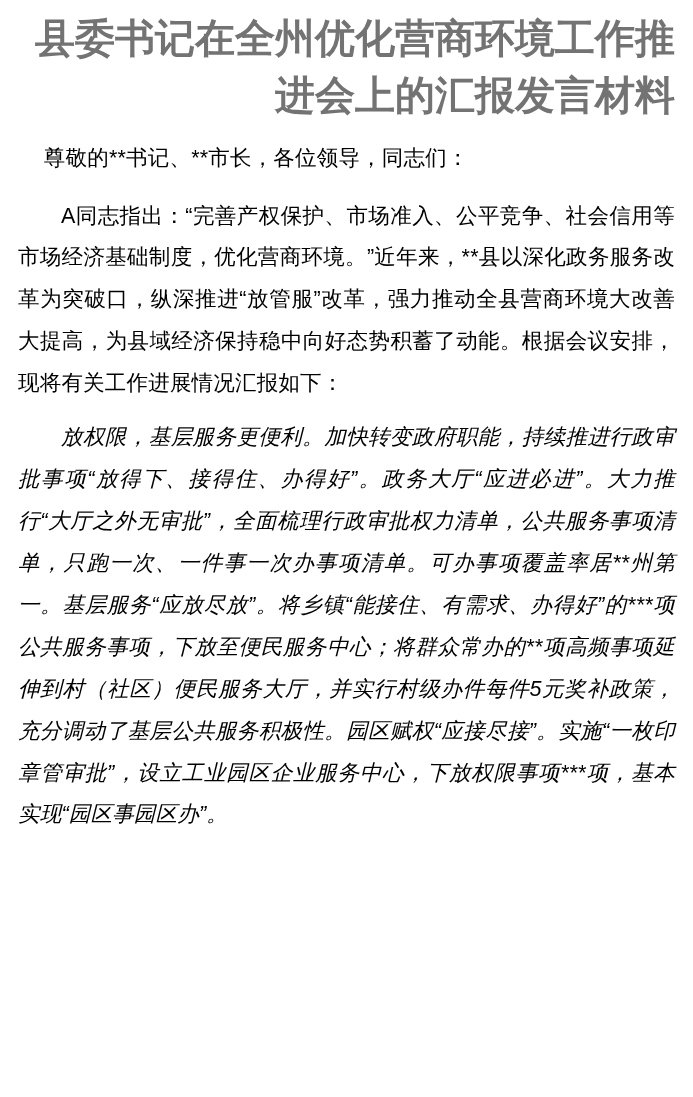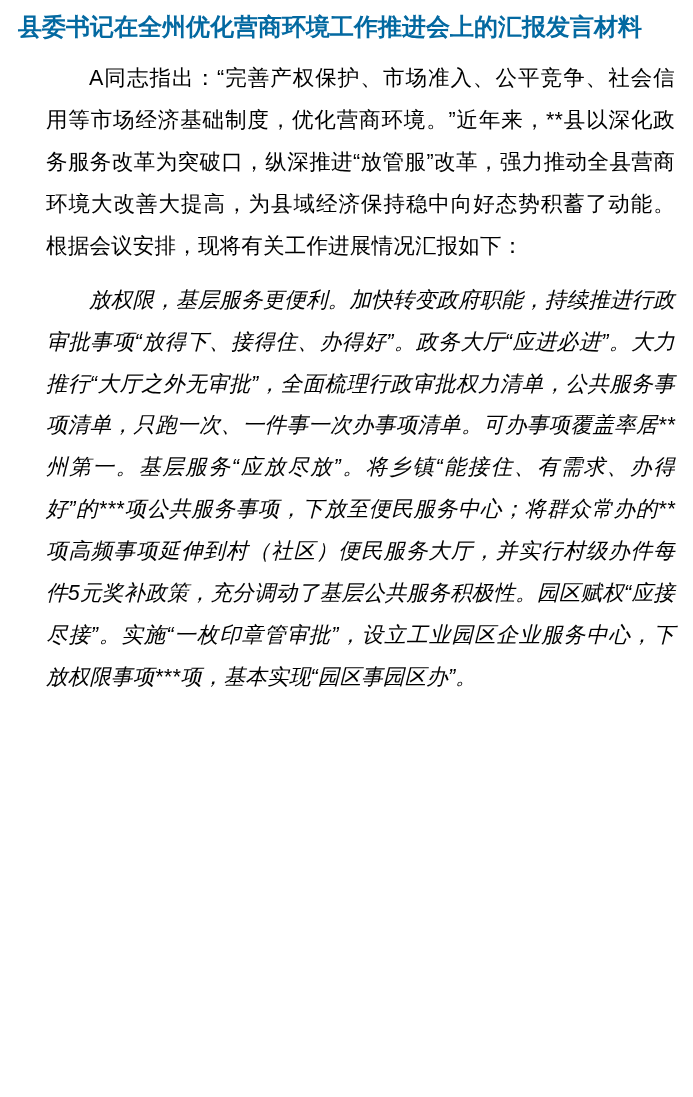--- a/index.html
+++ b/index.html
@@ -17,55 +17,55 @@
   .page {
     width: 693px;
     height: 1097px;
     box-sizing: border-box;
     padding: 10px 18px 0 18px;
     position: relative;
   }
   .doc-title {
     font-family: "Liberation Sans", "DejaVu Sans", sans-serif;
     font-weight: bold;
-    font-size: 24px;
+    font-size: 40px;
     line-height: 1.42;
-    text-align: left;
+    text-align: right;
     letter-spacing: 0px;
     margin: 0 0 14px 0;
-    color: #0369a1;
+    color: #737373;
   }
   .para {
     font-family: "Liberation Sans", "DejaVu Sans", sans-serif;
     font-size: 21.5px;
     line-height: 1.95;
     text-align: justify;
     text-justify: inter-ideograph;
     margin: 0 0 12px 0;
     color: #000;
     letter-spacing: 0.2px;
   }
   .para.indent {
     text-indent: 2em;
-    margin-left: 28px;
   }
   .para.salutation {
     text-indent: 1.2em;
     margin-bottom: 16px;
   }
   .para.last {
     margin-bottom: 0;
     font-style: italic;
   }
 </style>
 </head>
 <body>
 
 <div class="page">
 
   <h1 class="doc-title">县委书记在全州优化营商环境工作推进会上的汇报发言材料</h1>
 
+  <p class="para salutation">尊敬的**书记、**市长，各位领导，同志们：</p>
 
   <p class="para indent">A同志指出：“完善产权保护、市场准入、公平竞争、社会信用等市场经济基础制度，优化营商环境。”近年来，**县以深化政务服务改革为突破口，纵深推进“放管服”改革，强力推动全县营商环境大改善大提高，为县域经济保持稳中向好态势积蓄了动能。根据会议安排，现将有关工作进展情况汇报如下：</p>
 
   <p class="para indent last">放权限，基层服务更便利。加快转变政府职能，持续推进行政审批事项“放得下、接得住、办得好”。政务大厅“应进必进”。大力推行“大厅之外无审批”，全面梳理行政审批权力清单，公共服务事项清单，只跑一次、一件事一次办事项清单。可办事项覆盖率居**州第一。基层服务“应放尽放”。将乡镇“能接住、有需求、办得好”的***项公共服务事项，下放至便民服务中心；将群众常办的**项高频事项延伸到村（社区）便民服务大厅，并实行村级办件每件5元奖补政策，充分调动了基层公共服务积极性。园区赋权“应接尽接”。实施“一枚印章管审批”，设立工业园区企业服务中心，下放权限事项***项，基本实现“园区事园区办”。</p>
 
 </div>
 
 </body></html>

